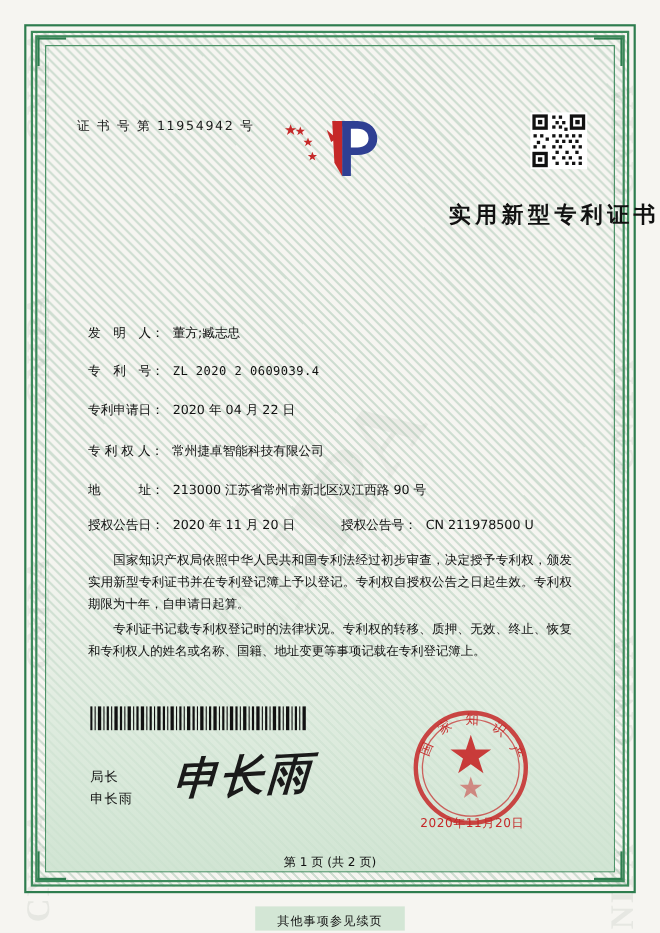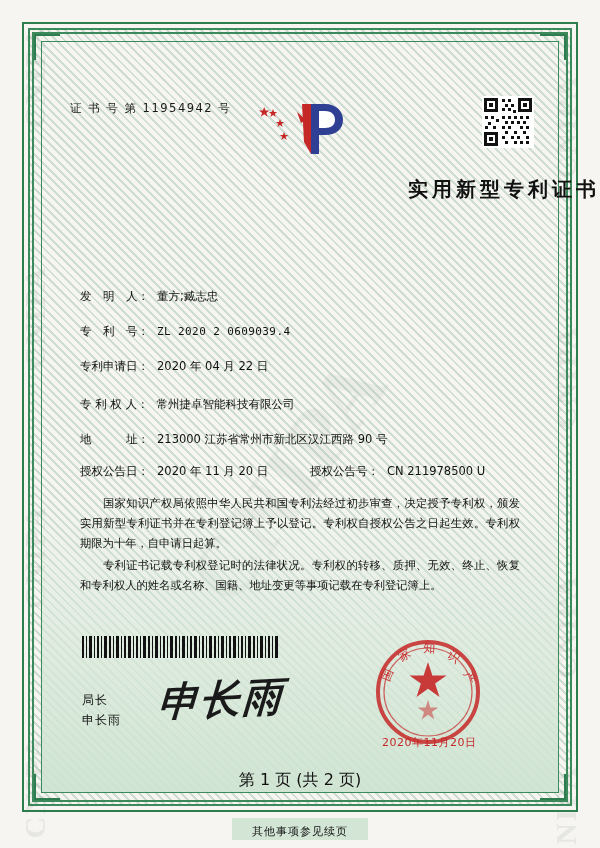--- a/index.html
+++ b/index.html
@@ -106,20 +106,21 @@
     width: 516px;
     height: 292px;
     background: linear-gradient(to bottom, rgba(222,235,222,0) 0%, rgba(214,232,216,0.75) 55%, rgba(205,227,208,0.9) 100%);
     z-index: 1;
   }
 
   .content {
     position: absolute;
     inset: 0;
     z-index: 3;
+    margin-top: 6px;
   }
 
   
   .cert-no {
     position: absolute;
     left: 70px;
     top: 101px;
     font-family: "DejaVu Sans", sans-serif;
     font-size: 11.5px;
     color: #1a1a1a;
@@ -243,21 +244,21 @@
     color: #c62828;
     letter-spacing: 0.5px;
   }
 
   .page-no {
     position: absolute;
     left: 0;
     right: 0;
     top: 770px;
     text-align: center;
-    font-size: 16px;
+    font-size: 11px;
     color: #111;
   }
 
   .footer-note {
     position: absolute;
     left: 0;
     right: 0;
     top: 824px;
     text-align: center;
     font-size: 11px;

